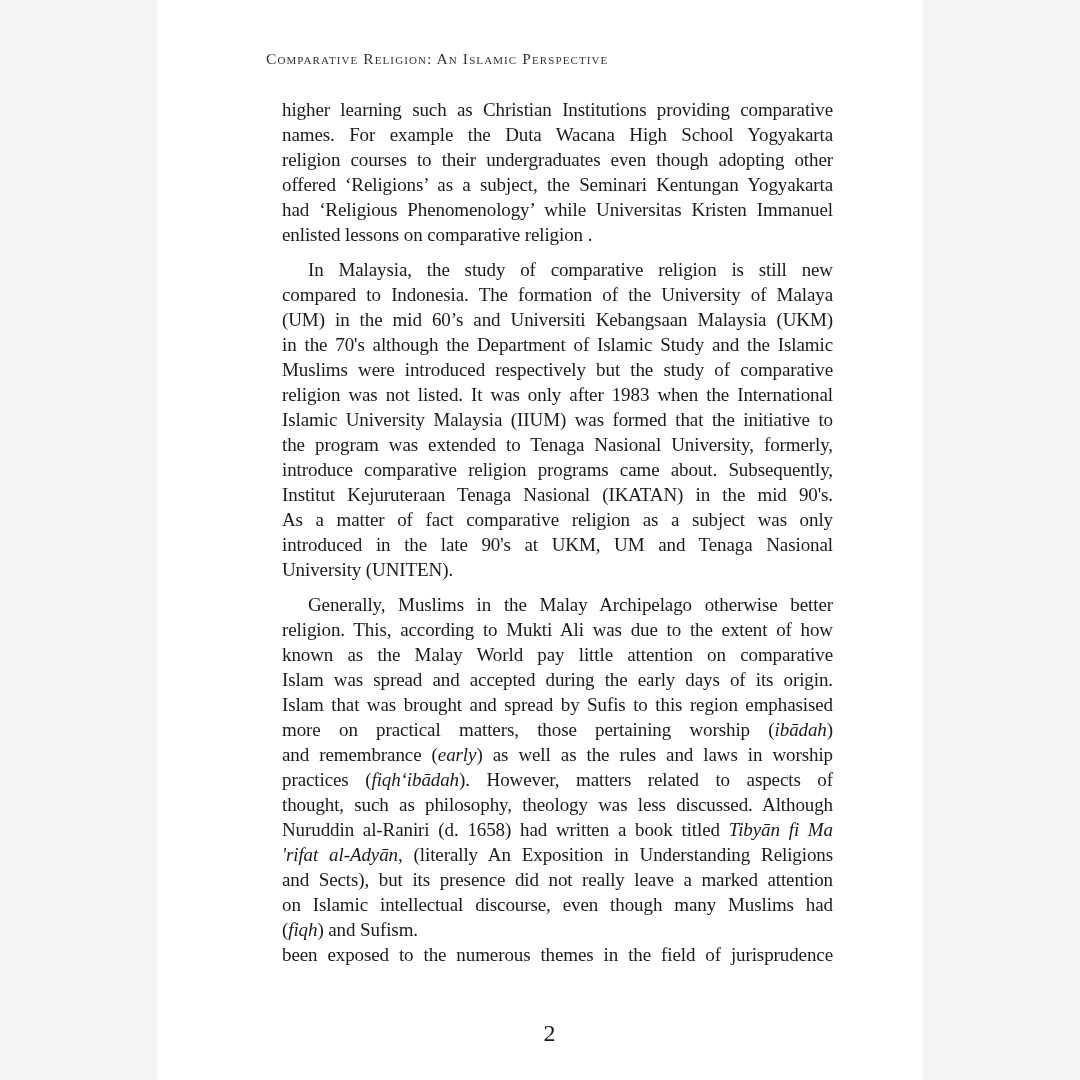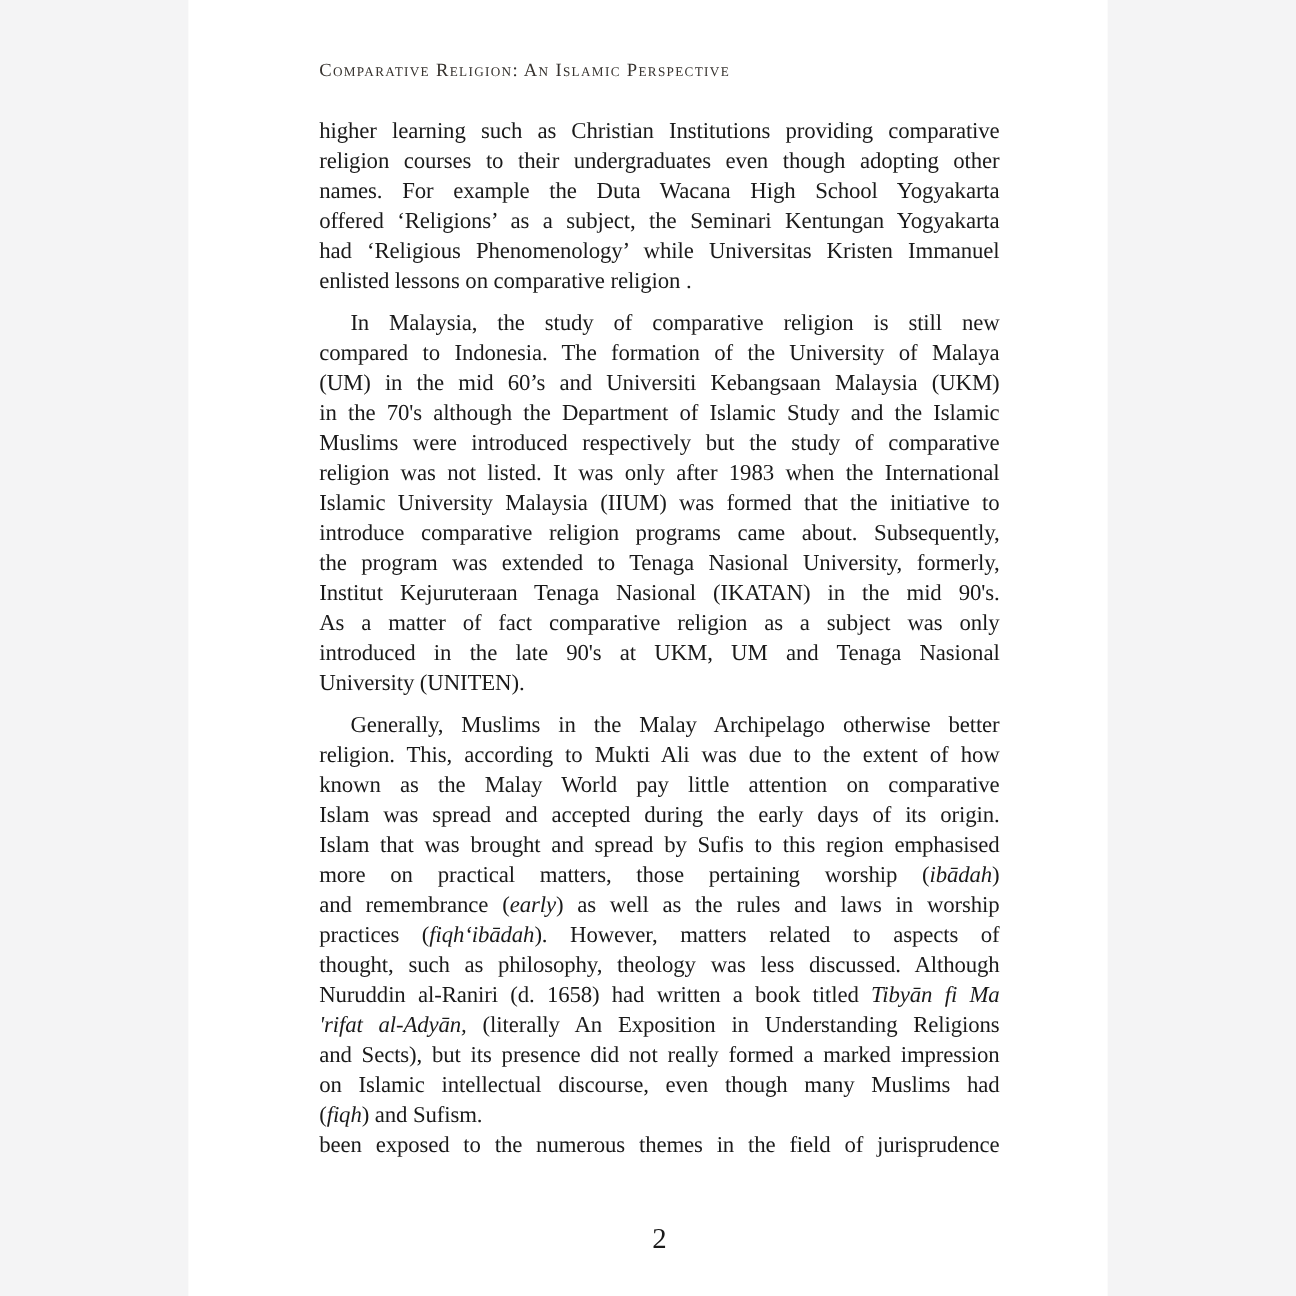--- a/index.html
+++ b/index.html
@@ -37,21 +37,21 @@
   .page-body {
     position: absolute;
     left: 109px;
     top: 97px;
     width: 567px;
     color: #1a1a1a;
     font-size: 19px;
     letter-spacing: -0.1px;
   }
   .paragraph {
-    margin: 0 0 10px 0;
+    margin: 0 0 10px 16px;
   }
   .line {
     line-height: 25px;
     height: 25px;
     text-align: justify;
     text-align-last: justify;
     white-space: normal;
   }
   .line.last {
     text-align: right;
@@ -76,54 +76,54 @@
 </style>
 </head>
 <body>
 
 <div class="canvas">
   <div class="page">
     <div class="running-header">Comparative Religion: An Islamic Perspective</div>
     <div class="page-body">
         <div class="paragraph">
           <div class="line"><span>higher learning such as Christian Institutions providing comparative</span></div>
+          <div class="line"><span>names. For example the Duta Wacana High School Yogyakarta</span></div>
           <div class="line"><span>religion courses to their undergraduates even though adopting other</span></div>
-          <div class="line"><span>names. For example the Duta Wacana High School Yogyakarta</span></div>
           <div class="line"><span>offered ‘Religions’ as a subject, the Seminari Kentungan Yogyakarta</span></div>
           <div class="line"><span>had ‘Religious Phenomenology’ while Universitas Kristen Immanuel</span></div>
           <div class="line last"><span>enlisted lessons on comparative religion .</span></div>
         </div>
         <div class="paragraph">
           <div class="line indent"><span>In Malaysia, the study of comparative religion is still new</span></div>
           <div class="line"><span>compared to Indonesia. The formation of the University of Malaya</span></div>
           <div class="line"><span>(UM) in the mid 60’s and Universiti Kebangsaan Malaysia (UKM)</span></div>
           <div class="line"><span>in the 70's although the Department of Islamic Study and the Islamic</span></div>
           <div class="line"><span>Muslims were introduced respectively but the study of comparative</span></div>
           <div class="line"><span>religion was not listed. It was only after 1983 when the International</span></div>
           <div class="line"><span>Islamic University Malaysia (IIUM) was formed that the initiative to</span></div>
+          <div class="line"><span>the program was extended to Tenaga Nasional University, formerly,</span></div>
           <div class="line"><span>introduce comparative religion programs came about. Subsequently,</span></div>
-          <div class="line"><span>the program was extended to Tenaga Nasional University, formerly,</span></div>
           <div class="line"><span>Institut Kejuruteraan Tenaga Nasional (IKATAN) in the mid 90's.</span></div>
           <div class="line"><span>As a matter of fact comparative religion as a subject was only</span></div>
           <div class="line"><span>introduced in the late 90's at UKM, UM and Tenaga Nasional</span></div>
           <div class="line last"><span>University (UNITEN).</span></div>
         </div>
         <div class="paragraph">
           <div class="line indent"><span>Generally, Muslims in the Malay Archipelago otherwise better</span></div>
           <div class="line"><span>religion. This, according to Mukti Ali was due to the extent of how</span></div>
           <div class="line"><span>known as the Malay World pay little attention on comparative</span></div>
           <div class="line"><span>Islam was spread and accepted during the early days of its origin.</span></div>
           <div class="line"><span>Islam that was brought and spread by Sufis to this region emphasised</span></div>
           <div class="line"><span>more on practical matters, those pertaining worship (</span><em>ibādah</em><span>)</span></div>
           <div class="line"><span>and remembrance (</span><em>early</em><span>) as well as the rules and laws in worship</span></div>
           <div class="line"><span>practices (</span><em>fiqh‘ibādah</em><span>). However, matters related to aspects of</span></div>
           <div class="line"><span>thought, such as philosophy, theology was less discussed. Although</span></div>
           <div class="line"><span>Nuruddin al-Raniri (d. 1658) had written a book titled </span><em>Tibyān fi Ma</em></div>
           <div class="line"><em>'rifat al-Adyān,</em><span> (literally An Exposition in Understanding Religions</span></div>
-          <div class="line"><span>and Sects), but its presence did not really formed a marked impression</span></div>
+          <div class="line"><span>and Sects), but its presence did not really leave a marked attention</span></div>
           <div class="line"><span>on Islamic intellectual discourse, even though many Muslims had</span></div>
           <div class="line last"><span>(</span><em>fiqh</em><span>) and Sufism.</span></div>
           <div class="line"><span>been exposed to the numerous themes in the field of jurisprudence</span></div>
         </div>
       </div>
     <div class="page-number">2</div>
   </div>
 </div>
 
 </body></html>

